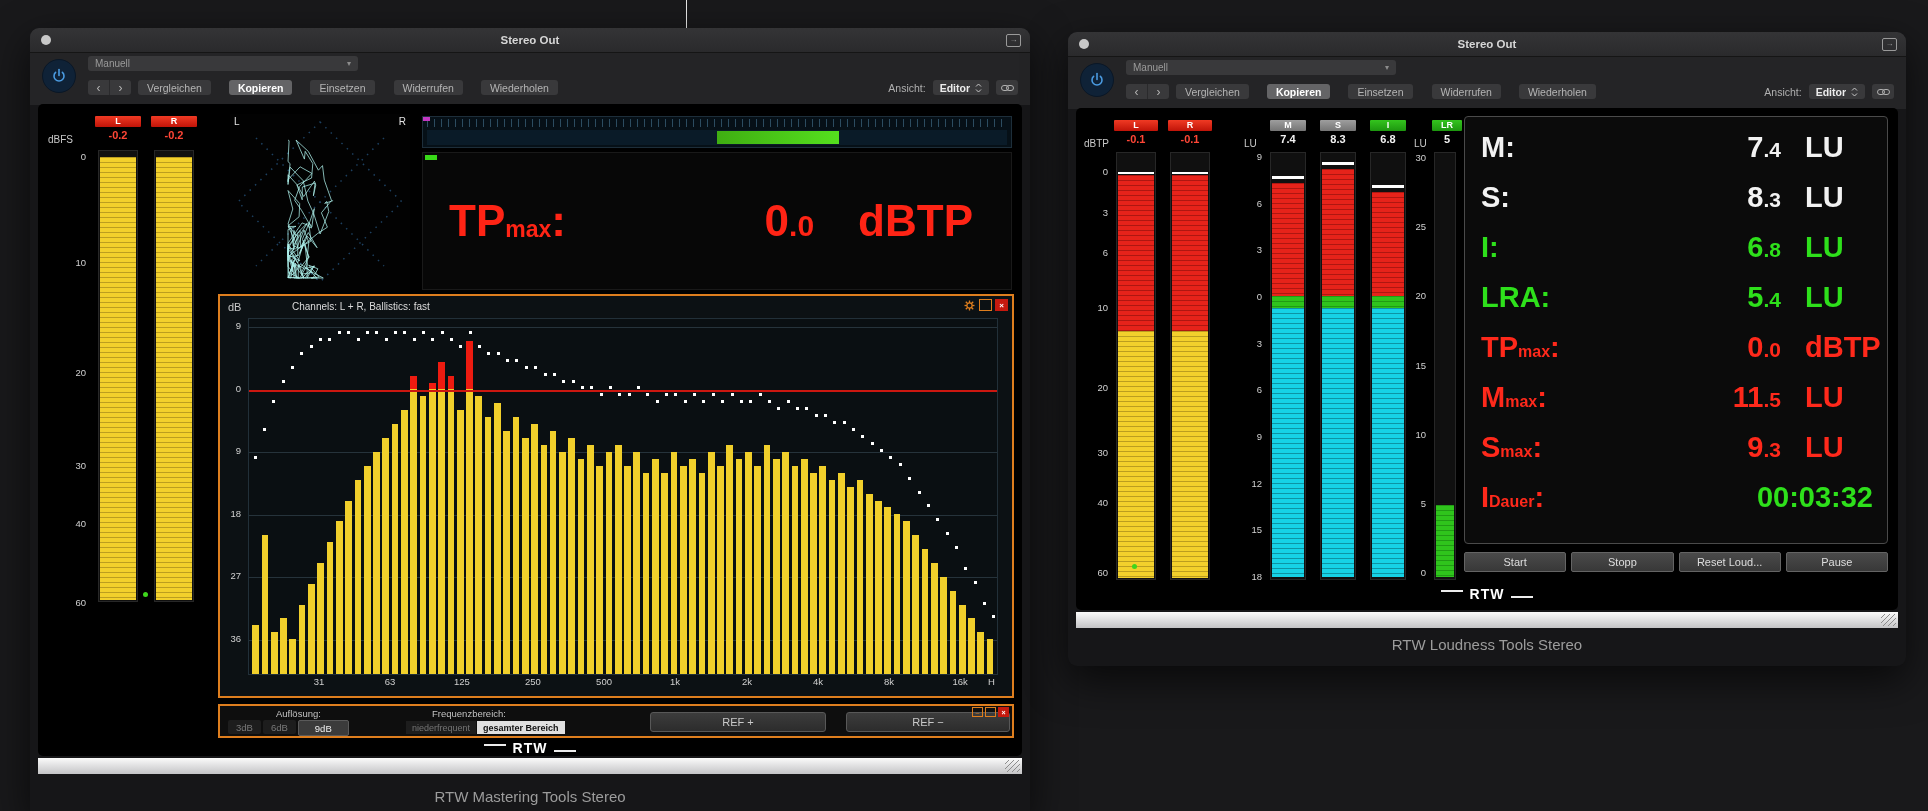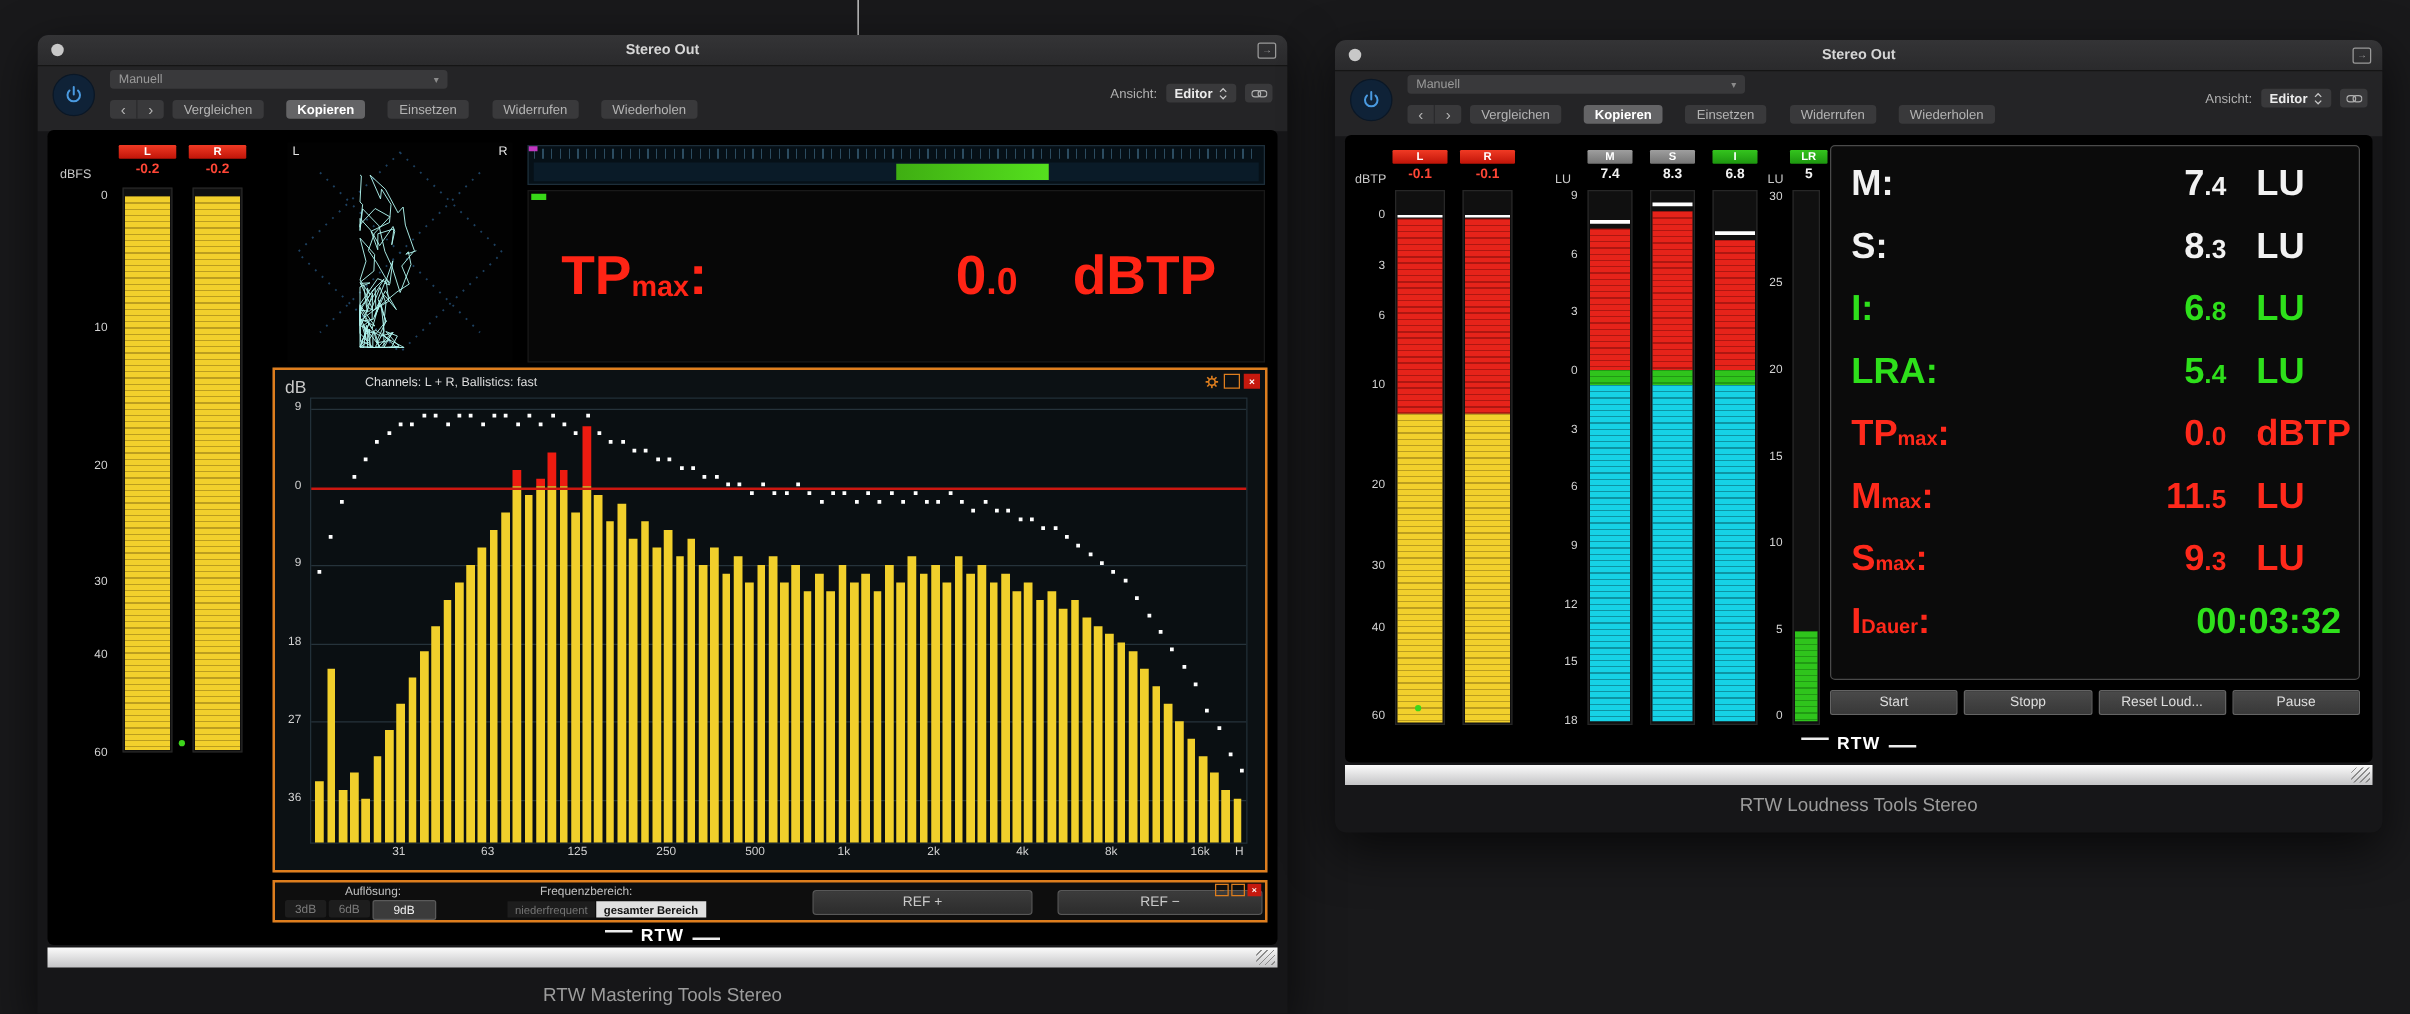--- a/index.html
+++ b/index.html
@@ -25,21 +25,21 @@
   .preset .chev{color:#8c8c8c;font-size:8px}
   .btnrow{position:absolute;left:58px;top:27px;display:flex;align-items:center;gap:7px}
   .navgroup{display:flex;background:#39393b;border-radius:3px;overflow:hidden}
   .navbtn{width:21px;height:15px;color:#b4b4b4;font-size:12px;display:flex;align-items:center;justify-content:center}
   .navbtn + .navbtn{border-left:1px solid #2a2a2c}
   .abgroup,.undogroup{display:flex;gap:18px}
   .undogroup{margin-left:12px}
   .hbtn{height:15px;padding:0 9px;background:#39393b;border-radius:3px;color:#b4b4b4;font-size:10.5px;
     display:flex;align-items:center;white-space:nowrap}
   .hbtn.active{background:#646466;color:#fff;font-weight:bold}
-  .viewgroup{position:absolute;right:12px;top:14px;display:flex;align-items:center;gap:7px}
+  .viewgroup{position:absolute;right:12px;top:27px;display:flex;align-items:center;gap:7px}
   .viewlabel{color:#b0b0b0;font-size:10.5px}
   .viewbtn{height:15px;background:#39393b;border-radius:3px;padding:0 7px;color:#ececec;font-size:10.5px;
     font-weight:bold;display:flex;gap:5px;align-items:center}
   .linkbtn{width:22px;height:15px;background:#39393b;border-radius:3px;display:flex;align-items:center;justify-content:center}
 
   .plugin{position:absolute;left:8px;right:8px;background:#000;border-radius:5px}
   #plug-left{top:76px;height:652px}
   #plug-right{top:76px;height:502px}
   .bottomstrip{position:absolute;left:8px;right:8px;height:16px;background:linear-gradient(#fbfbfb,#c4c4c6)}
   #win-left .bottomstrip{top:730px}
@@ -91,21 +91,21 @@
   .tp-sub{font-size:23px;font-weight:bold;margin-top:16px}
   .tp-colon{font-size:44px;font-weight:bold}
   .tp-vgroup{margin-left:auto;display:flex;align-items:baseline;gap:44px;padding-right:12px}
   .tp-vmain{font-size:44px;font-weight:bold}
   .tp-vfrac{font-size:30px;font-weight:bold}
   .tp-unit{font-size:44px;font-weight:bold}
 
   
   .spec{position:absolute;left:180px;top:190px;width:796px;height:404px;border:2px solid #de7e1e;
     background:#0c1114;box-sizing:border-box}
-  .spec-db{position:absolute;left:8px;top:5px;font-size:14px;color:#c8c8c8}
+  .spec-db{position:absolute;left:8px;top:5px;font-size:11px;color:#c8c8c8}
   .spec-title{position:absolute;left:72px;top:5px;font-size:10px;color:#dcdcdc}
   .spec-icons{position:absolute;right:4px;top:3px;display:flex;gap:3px}
   .micon{width:13px;height:12px;display:flex;align-items:center;justify-content:center;font-size:8px;box-sizing:border-box}
   .obox{border:1px solid #de7e1e;color:#de7e1e}
   .rbox{background:#c6190e;color:#fff;font-weight:bold}
   .plot{position:absolute;left:28px;top:22px;width:748px;height:355px;background:#0a0f12;border:1px solid #223039}
   .hgrid{position:absolute;left:0;right:0;height: 1px;background:#26333b;z-index:1}
   .hgrid.zero{background:#cc1710;height:2px;z-index:5}
   .bars{position:absolute;left:0;right:0;top:0;bottom:0;display:flex;align-items:flex-end;padding:0 2px;z-index:2}
   .bw{flex:1;display:flex;flex-direction:column;justify-content:flex-end;align-items:center}

